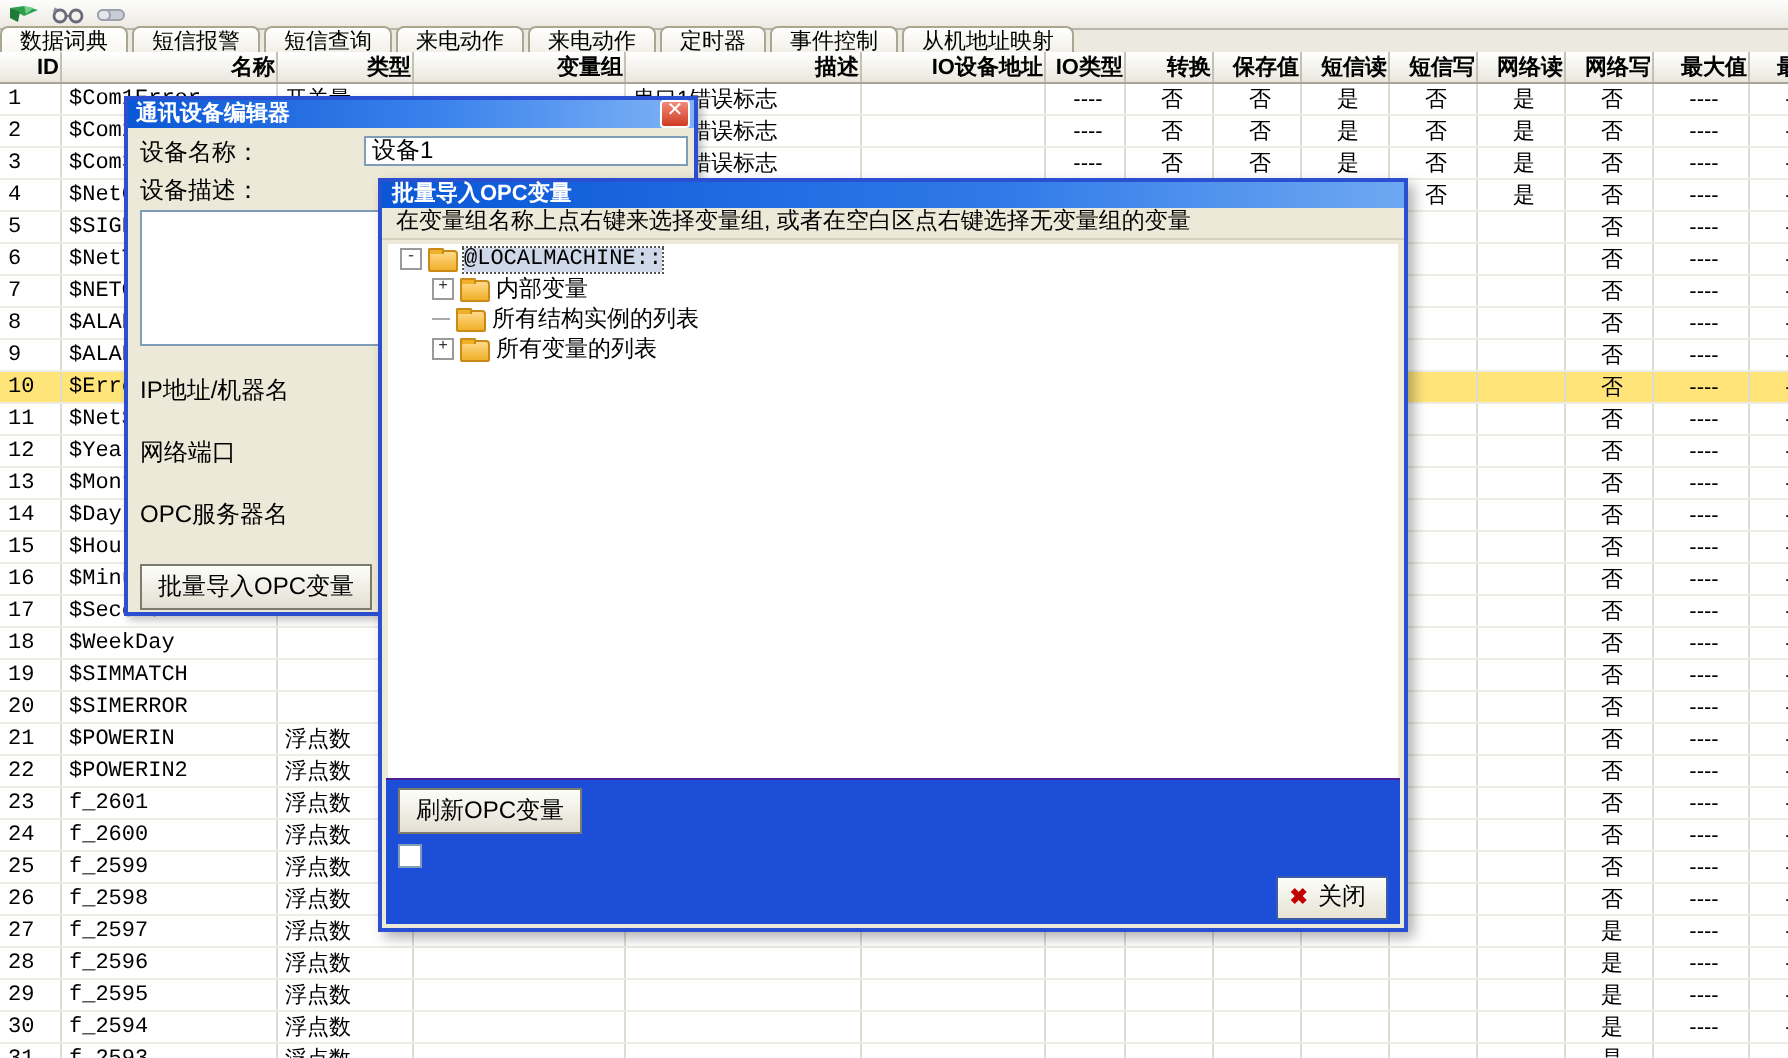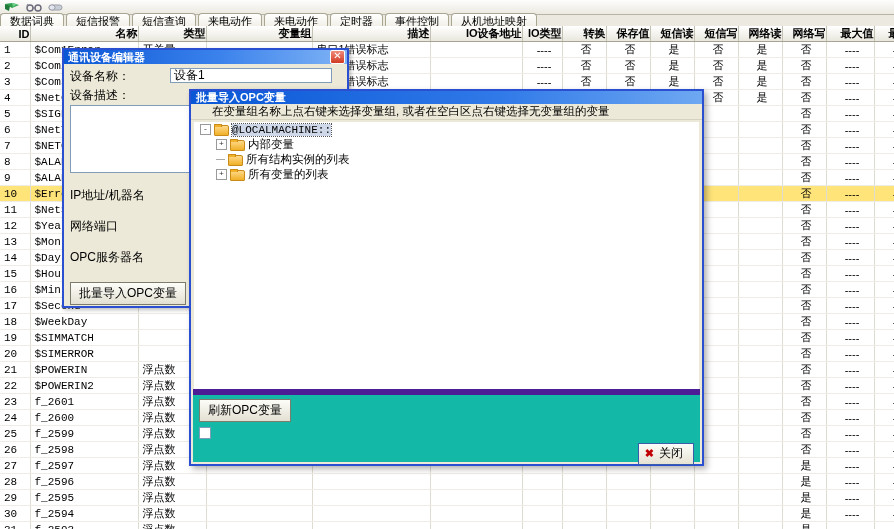--- a/index.html
+++ b/index.html
@@ -108,21 +108,21 @@
     position:absolute;left:189px;top:89px;width:515px;height:377px;
     border:2px solid #2a4fd0;background:#ece9d8;box-sizing:border-box;
     box-shadow:3px 3px 6px rgba(0,0,0,.3);
   }
   .dlg2-title{
     height:13px;
     background:linear-gradient(90deg,#0a57d6 0%,#2f79e8 60%,#6ea8f2 100%);
     color:#fff;font-weight:bold;font-size:11px;line-height:13px;padding-left:5px;
   }
   .dlg2-hint{
-    height:15px;line-height:15px;font-size:11.5px;padding-left:21px;
+    height:15px;line-height:15px;font-size:11.5px;padding-left:7px;
     background:#ece9d8;color:#000;border-bottom:1px solid #d6d2c0;
   }
   .tree{
     position:absolute;left:2px;top:30px;right:2px;height:272px;
     background:#fff;border:1px solid #ece9d8;overflow:hidden;
   }
   .tnode{display:flex;align-items:center;height:15px;font-size:11.5px;white-space:nowrap;}
   .exp{
     width:9px;height:9px;border:1px solid #9a9a9a;background:#fff;
     font-size:8px;line-height:7px;text-align:center;color:#333;
@@ -142,21 +142,21 @@
     background:#f0b028;border:1px solid #c98a18;border-bottom:none;border-radius:1px 1px 0 0;
   }
   .tlabel{font-size:11.5px;}
   .tlabel.mono{font-family:"Liberation Mono","DejaVu Sans Mono",monospace;font-size:11px;}
   .tsel{background:#cfd8e8;outline:1px dotted #555;}
   .indent1{padding-left:6px;}
   .indent2{padding-left:22px;}
 
   .dlg2-bottom{
     position:absolute;left:2px;right:2px;bottom:2px;height:73px;
-    background:#14b8a6;border-top:6px solid #4c1d95;
+    background:#1d4ed8;border-top:1px solid #4c1d95;
     padding:4px 6px;box-sizing:border-box;
   }
   .chkrow{display:flex;align-items:center;margin-top:5px;font-size:11.5px;}
   .chk{
     width:10px;height:10px;border:1px solid #7f9db9;background:#fff;
     margin-right:3px;flex:none;
   }
   .filterrow{display:flex;align-items:center;margin-top:4px;font-size:11.5px;}
   .filter-inp{
     border:1px solid #7f9db9;background:#fff;height:15px;width:288px;
@@ -775,21 +775,21 @@
 </div>
 
 <div class="dlg1">
   <div class="dlg1-title">
     <span class="t">通讯设备编辑器</span>
     <span class="xbtn">✕</span>
   </div>
   <div class="dlg1-body">
     <div class="row1">
       <span class="lbl">设备名称：</span>
-      <input class="inp" style="width: 162px; margin-left: 4px;" value="设备1">
+      <input class="inp" style="width: 162px; margin-left: 16px;" value="设备1">
     </div>
     <div>
       <span class="lbl">设备描述：</span>
       <div class="desc-box"></div>
     </div>
     <div class="prop-lbl">IP地址/机器名</div>
     <div class="prop-lbl">网络端口</div>
     <div class="prop-lbl">OPC服务器名</div>
     <div style="margin-top:16px;">
       <button class="btn">批量导入OPC变量</button>

